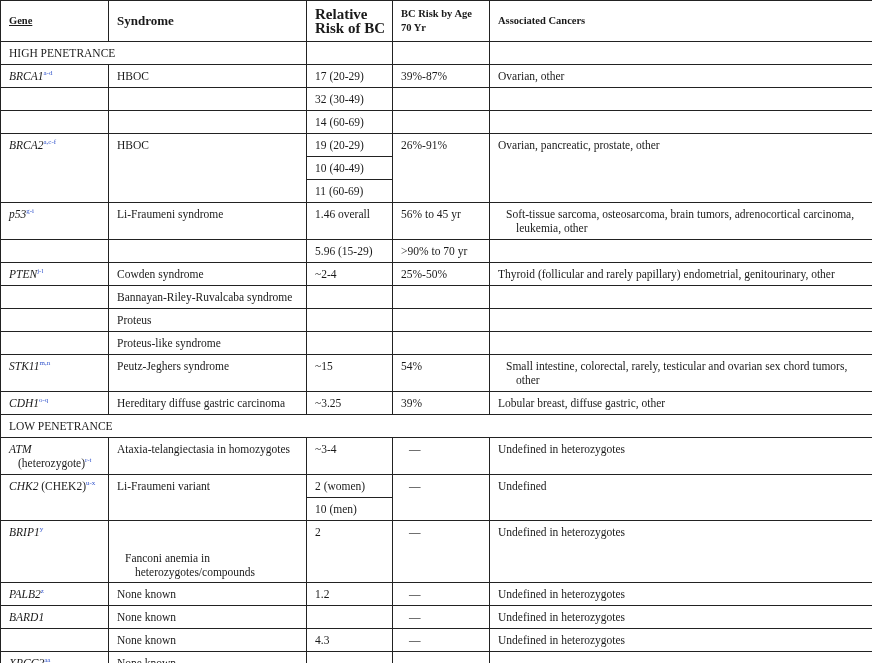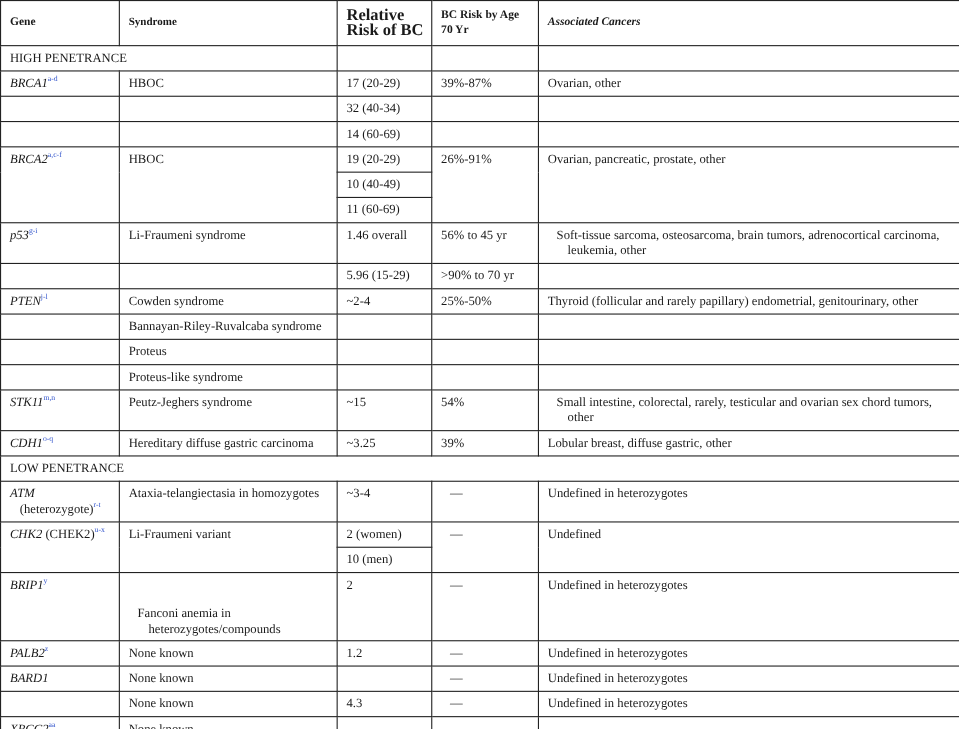--- a/index.html
+++ b/index.html
@@ -22,21 +22,21 @@
     font-weight: normal;
   }
   table.gt th {
     font-weight: bold;
     vertical-align: middle;
     height: 36px;
     padding-top: 2px;
     padding-bottom: 2px;
   }
   th.hdr-gene, th.hdr-syndrome, th.hdr-assoc { border-left: none; border-right: none; }
-  th.hdr-gene { border-left: 1.5px solid #222; }
+  th.hdr-gene { border-left: 1.5px solid #222; text-decoration: underline; }
   th.hdr-assoc { border-right: 1.5px solid #222; }
   th.hdr-rr, th.hdr-age { border-left: none; border-right: none; text-align: center; }
   .section td { font-weight: bold; height: 15px; }
   .gene { font-style: italic; }
   sup.ref { color: #3355cc; font-size: 7px; font-style: normal; vertical-align: 5px; line-height: 0; margin-top: 20px; }
   .indent-wrap { padding-left: 18px; text-indent: -10px; display: block; }
   .dash { padding-left: 8px; }
   col.c1 { width: 108px; }
   col.c2 { width: 198px; }
   col.c3 { width: 86px; }
@@ -52,24 +52,24 @@
   <colgroup>
       <col class="c1">
       <col class="c2">
       <col class="c3">
       <col class="c4">
       <col class="c5">
     </colgroup>
   <thead>
     <tr>
       <th class="hdr-gene" style="font-size:10.5px;">Gene</th>
-      <th class="hdr-syndrome" style="font-size:10px;">Syndrome</th>
+      <th class="hdr-syndrome" style="font-size:13px;">Syndrome</th>
       <th class="hdr-rr" style="font-size:15px;">Relative Risk of BC</th>
       <th class="hdr-age" style="font-size:10.5px;">BC Risk by Age 70 Yr</th>
-      <th class="hdr-assoc" style="font-size:10.5px;font-style:italic;">Associated Cancers</th>
+      <th class="hdr-assoc" style="font-size:10.5px;">Associated Cancers</th>
     </tr>
   </thead>
   <tbody>
 
     <tr class="section">
       <td colspan="2">HIGH PENETRANCE</td>
       <td></td>
       <td></td>
       <td></td>
     </tr>
@@ -77,21 +77,21 @@
     <tr class="r22">
       <td class="gene"><span>BRCA1</span><sup class="ref">a-d</sup></td>
       <td>HBOC</td>
       <td>17 (20-29)</td>
       <td>39%-87%</td>
       <td>Ovarian, other</td>
     </tr>
     <tr class="r22">
       <td></td>
         <td></td>
-      <td>32 (40-34)</td>
+      <td>32 (30-49)</td>
       <td></td>
         <td></td>
     </tr>
     <tr class="r22">
       <td></td>
         <td></td>
       <td>14 (60-69)</td>
       <td></td>
         <td></td>
     </tr>

